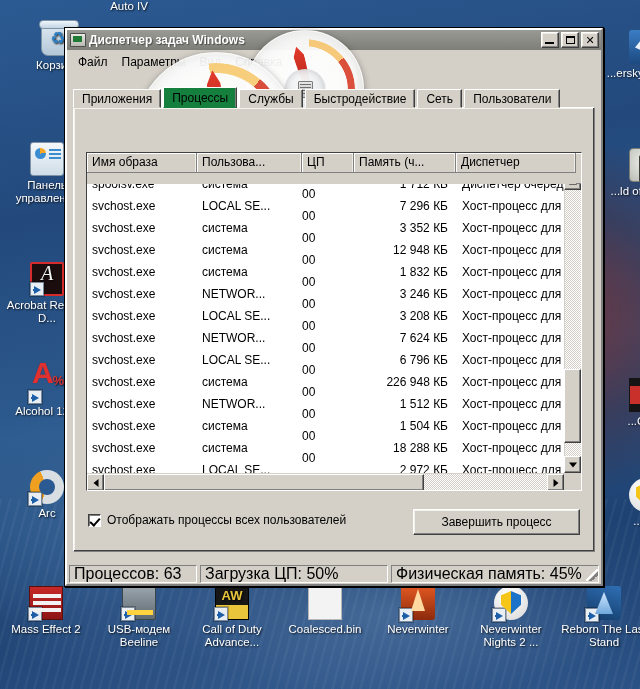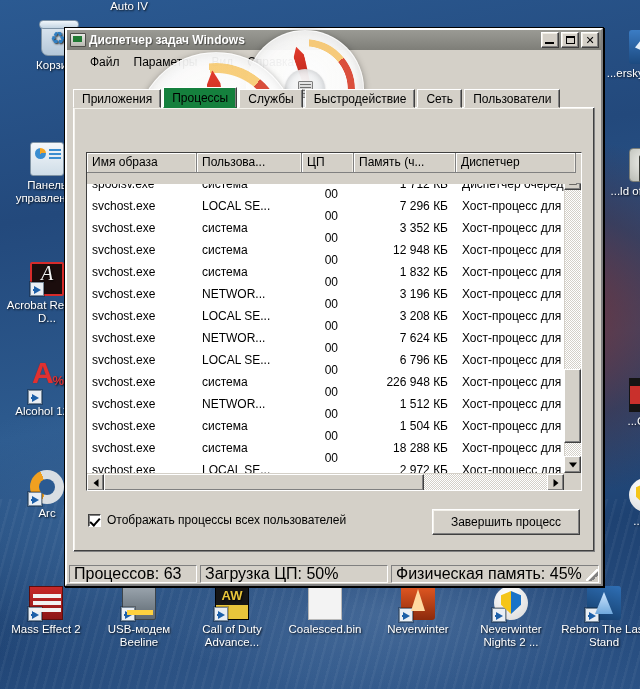--- a/index.html
+++ b/index.html
@@ -181,21 +181,21 @@
     border-right-color:#404040; border-bottom-color:#404040;
     position:relative; font-size:10px; line-height:14px; text-align:center;
     box-shadow:inset -1px -1px 0 #808080, inset 1px 1px 0 #f0ede4;
     cursor:default;
   }
   .tbtn .m{ position:absolute; left:3px; bottom:3px; width:9px; height:2px; background:#000; }
   .tbtn .x{ position:absolute; inset:0; line-height:14px; font-weight:bold; font-size:11px; }
   .tbtn .sq{ position:absolute; left:4px; top:3px; width:9px; height:8px; border:1px solid #000; border-top-width:2px; }
 
   .menubar{
-    position:absolute; left:12px; right:2px; top:24px; height:20px;
+    position:absolute; left:0; right:2px; top:24px; height:20px;
     display:flex; align-items:center; padding-left:6px; gap:0;
   }
   .menuitem{ padding:2px 7px; font-size:12px; cursor:default; }
 
   .tabstrip{
     position:absolute; left:8px; right:8px; top:60px; height:20px;
     display:flex; align-items:flex-end; gap:0; z-index:3;
   }
   .tab{
     height:19px; padding:0 8px; line-height:18px; font-size:12px;
@@ -240,21 +240,21 @@
     cursor:default;
   }
   .hspacer{ flex:1; border-bottom:1px solid #808080; background:#d4d0c8; box-shadow:inset 0 1px 0 #fff; }
   .rows{
     position:absolute; left:0; right:17px; top:20px; bottom:17px;
     overflow:hidden; background:#fff;
   }
   .row{ display:flex; height:22px; align-items:center; font-size:12px; white-space:nowrap; }
   .c-name{ width:110px; padding-left:5px; overflow:hidden; }
   .c-user{ width:105px; padding-left:5px; overflow:hidden; }
-  .c-cpu { width:52px;  text-align:right; padding-right:16px;margin-top:20px; }
+  .c-cpu { width:52px;  padding-right:16px;margin-top:20px; }
   .c-mem { width:102px; text-align:right; padding-right:8px; }
   .c-desc{ flex:1; padding-left:6px; overflow:hidden; }
 
   
   .vscroll{
     position:absolute; right:0; top:20px; bottom:17px; width:17px;
     background:repeating-conic-gradient(#fff 0 25%, #d4d0c8 0 50%) 0 0/2px 2px;
     border-left:1px solid #d4d0c8;
   }
   .hscroll{
@@ -292,21 +292,21 @@
     width:13px; height:13px; background:#fff;
     border:1px solid #808080; border-top-color:#404040; border-left-color:#404040;
     border-right-color:#fff; border-bottom-color:#fff;
     box-shadow:inset 1px 1px 0 #808080; position:relative;
   }
   .chkbox.on::after{
     content:""; position:absolute; left:3px; top:1px; width:4px; height:8px;
     border:solid #000; border-width:0 2px 2px 0; transform:rotate(42deg);
   }
   .btn{
-    position:absolute; right:14px; bottom:16px; width:148px; height:26px;
+    position:absolute; right:14px; bottom:16px; width:167px; height:26px;
     background:#d4d0c8; font-size:12px; line-height:24px; text-align:center;
     border:1px solid #d4d0c8; border-top-color:#fff; border-left-color:#fff;
     border-right-color:#404040; border-bottom-color:#404040;
     box-shadow:inset -1px -1px 0 #808080, inset 1px 1px 0 #f4f2ec;
     cursor:default;
   }
 
   
   .statusbar{
     position:absolute; left:2px; right:2px; bottom:2px; height:20px;
@@ -501,21 +501,21 @@
             <span class="c-name">svchost.exe</span>
             <span class="c-user">система</span>
             <span class="c-cpu">00</span>
             <span class="c-mem">1 832 КБ</span>
             <span class="c-desc">Хост-процесс для служ</span>
           </div>
           <div class="row">
             <span class="c-name">svchost.exe</span>
             <span class="c-user">NETWOR...</span>
             <span class="c-cpu">00</span>
-            <span class="c-mem">3 196 КБ</span>
+            <span class="c-mem">3 246 КБ</span>
             <span class="c-desc">Хост-процесс для служ</span>
           </div>
           <div class="row">
             <span class="c-name">svchost.exe</span>
             <span class="c-user">LOCAL SE...</span>
             <span class="c-cpu">00</span>
             <span class="c-mem">3 208 КБ</span>
             <span class="c-desc">Хост-процесс для служ</span>
           </div>
           <div class="row">

